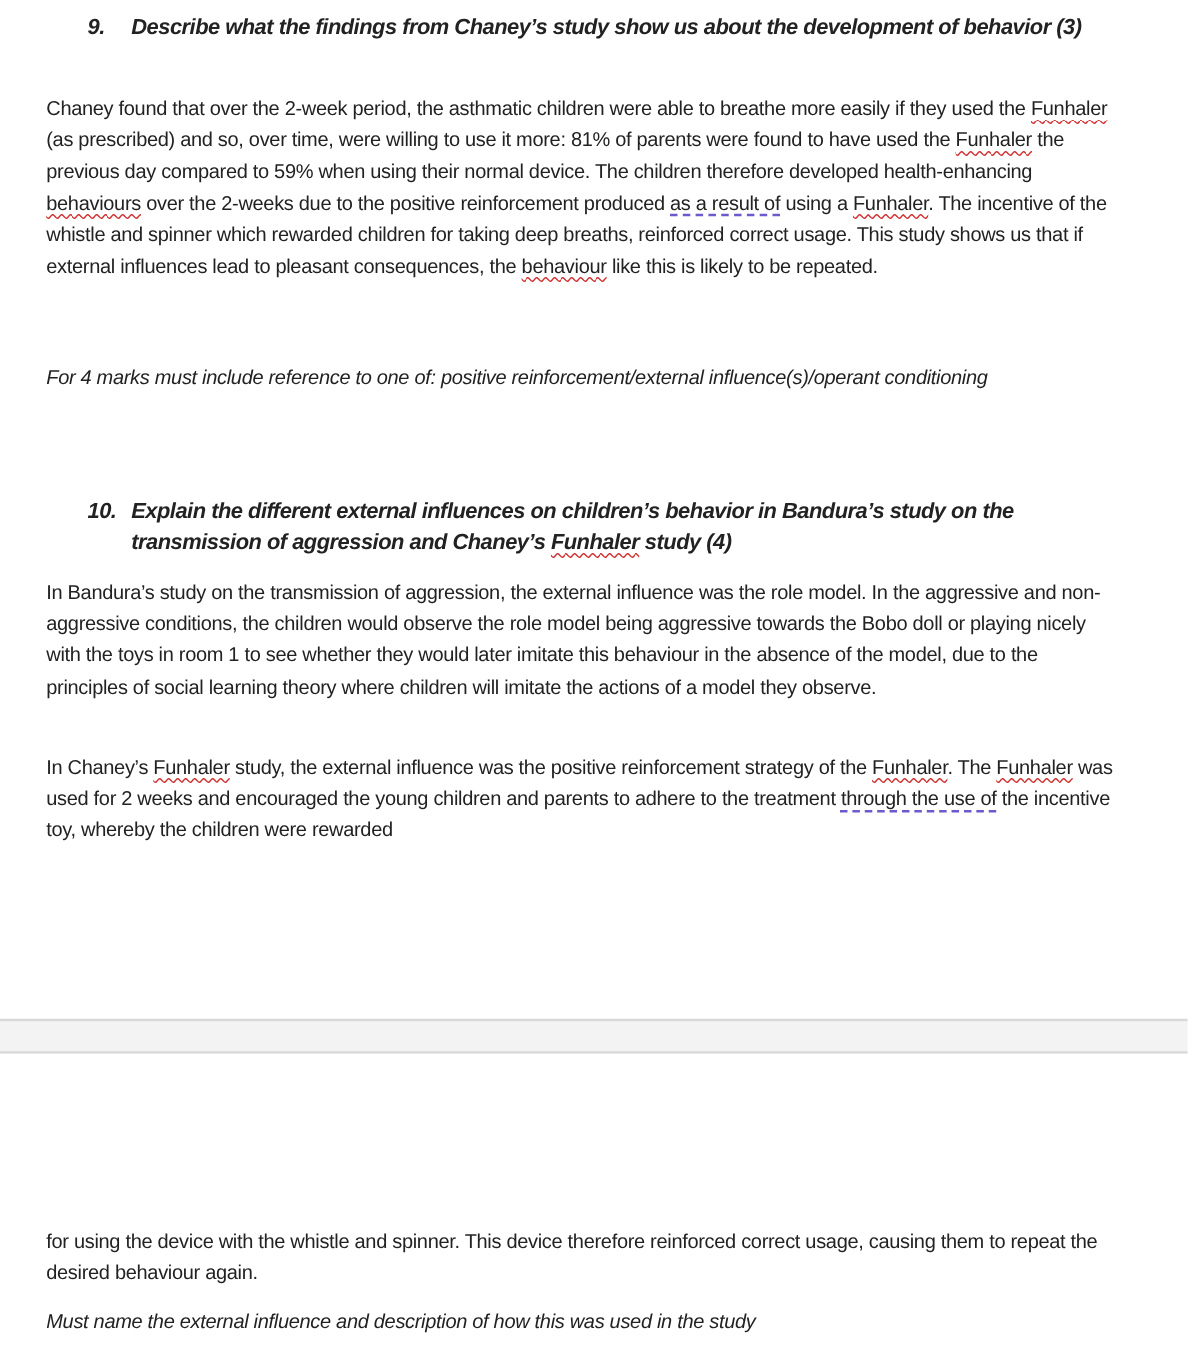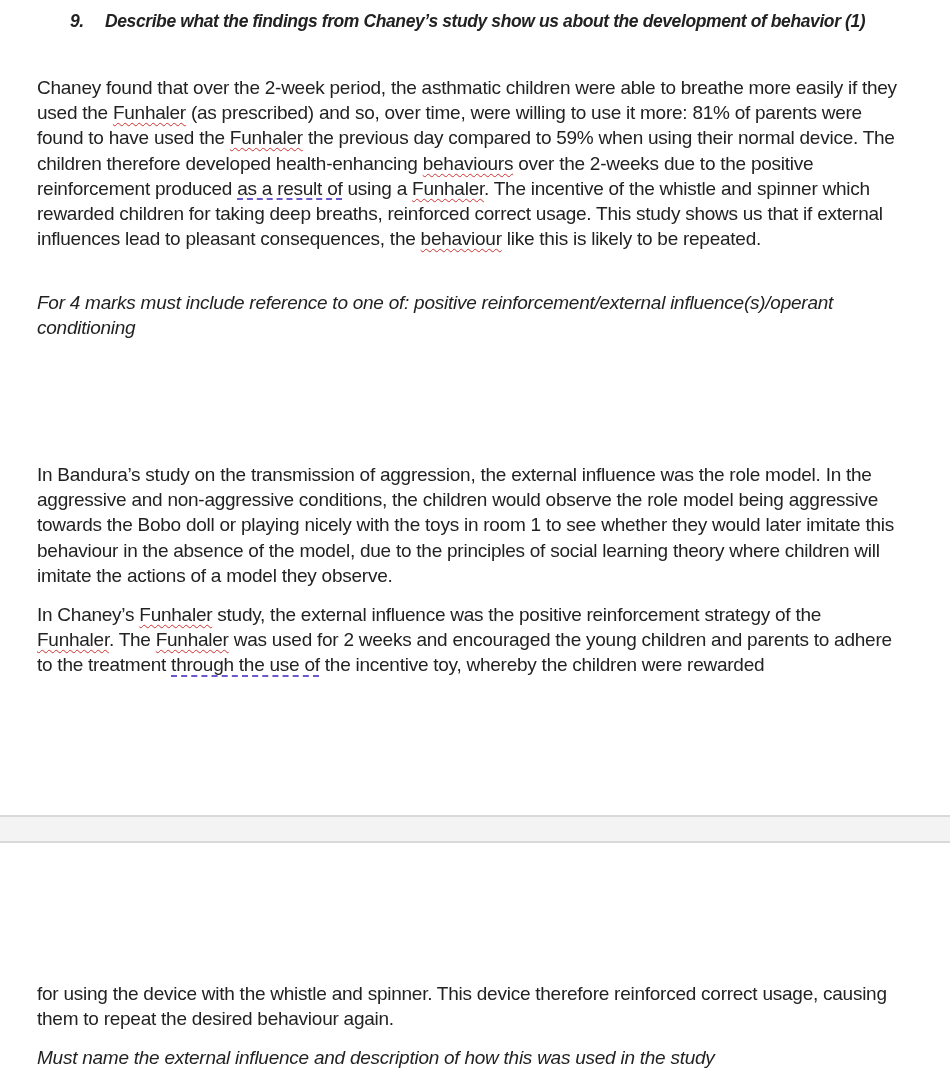--- a/index.html
+++ b/index.html
@@ -7,38 +7,42 @@
          font-family: "Liberation Sans", sans-serif; color: #222222; }
   .page { position: absolute; left: 0; width: 950px; background: #ffffff; }
   .page1 { top: 0; height: 815px; }
   .page2 { top: 843px; height: 249px; }
   .gap { position: absolute; left: 0; top: 815px; width: 950px; height: 28px;
          background: #f3f3f3; border-top: 2px solid #d9d9d9; border-bottom: 2px solid #d9d9d9; box-sizing: border-box; }
   .q { position: absolute; left: 70px; width: 800px; font-weight: bold; font-style: italic;
        font-size: 17.5px; line-height: 25px; letter-spacing: -0.4px; }
   .q .num { position: absolute; left: 0; }
   .q .txt { display: block; padding-left: 35px; }
-  .p { position: absolute; left: 37px; width: 860px; font-size: 19px; line-height: 25.2px; letter-spacing: -0.25px; }
+  .p { position: absolute; left: 37px; width: 860px; font-size: 16px; line-height: 25.2px; letter-spacing: -0.25px; }
   .i { font-style: italic; }
   .sp { text-decoration: underline wavy #d03030; text-decoration-thickness: 1px; text-underline-offset: 3px; }
   .gr { text-decoration: underline dashed #6a5acd; text-decoration-thickness: 2px; text-underline-offset: 4px; }
 </style>
 </head>
 <body>
 
 <div class="page page1">
   <div class="q" style="top:9px;">
     <span class="num">9.</span>
-    <span class="txt">Describe what the findings from Chaney’s study show us about the development of behavior (1)</span>
+    <span class="txt">Describe what the findings from Chaney’s study show us about the development of behavior (3)</span>
   </div>
 
   <div class="p" style="top:75px;"><span>Chaney found that over the 2-week period, the asthmatic children were able to breathe more easily if they used the </span><span class="sp">Funhaler</span><span> (as prescribed) and so, over time, were willing to use it more: 81% of parents were found to have used the </span><span class="sp">Funhaler</span><span> the previous day compared to 59% when using their normal device. The children therefore developed health-enhancing </span><span class="sp">behaviours</span><span> over the 2-weeks due to the positive reinforcement produced </span><span class="gr">as a result of</span><span> using a </span><span class="sp">Funhaler</span><span>. The incentive of the whistle and spinner which rewarded children for taking deep breaths, reinforced correct usage. This study shows us that if external influences lead to pleasant consequences, the </span><span class="sp">behaviour</span><span> like this is likely to be repeated.</span></div>
 
   <div class="p i" style="top:290px;">For 4 marks must include reference to one of: positive reinforcement/external influence(s)/operant conditioning</div>
 
+  <div class="q" style="top:396px;">
+    <span class="num">10.</span>
+    <span class="txt"><span>Explain the different external influences on children’s behavior in Bandura’s study on the transmission of aggression and Chaney’s </span><span class="sp">Funhaler</span><span> study (4)</span></span>
+  </div>
 
   <div class="p" style="top:462px;">In Bandura’s study on the transmission of aggression, the external influence was the role model. In the aggressive and non-aggressive conditions, the children would observe the role model being aggressive towards the Bobo doll or playing nicely with the toys in room 1 to see whether they would later imitate this behaviour in the absence of the model, due to the principles of social learning theory where children will imitate the actions of a model they observe.</div>
 
   <div class="p" style="top:602px;"><span>In Chaney’s </span><span class="sp">Funhaler</span><span> study, the external influence was the positive reinforcement strategy of the </span><span class="sp">Funhaler</span><span>. The </span><span class="sp">Funhaler</span><span> was used for 2 weeks and encouraged the young children and parents to adhere to the treatment </span><span class="gr">through the use of</span><span> the incentive toy, whereby the children were rewarded</span></div>
 </div>
 
 <div class="gap"></div>
 
 <div class="page page2">
   <div class="p" style="top:138px;">for using the device with the whistle and spinner. This device therefore reinforced correct usage, causing them to repeat the desired behaviour again.</div>

